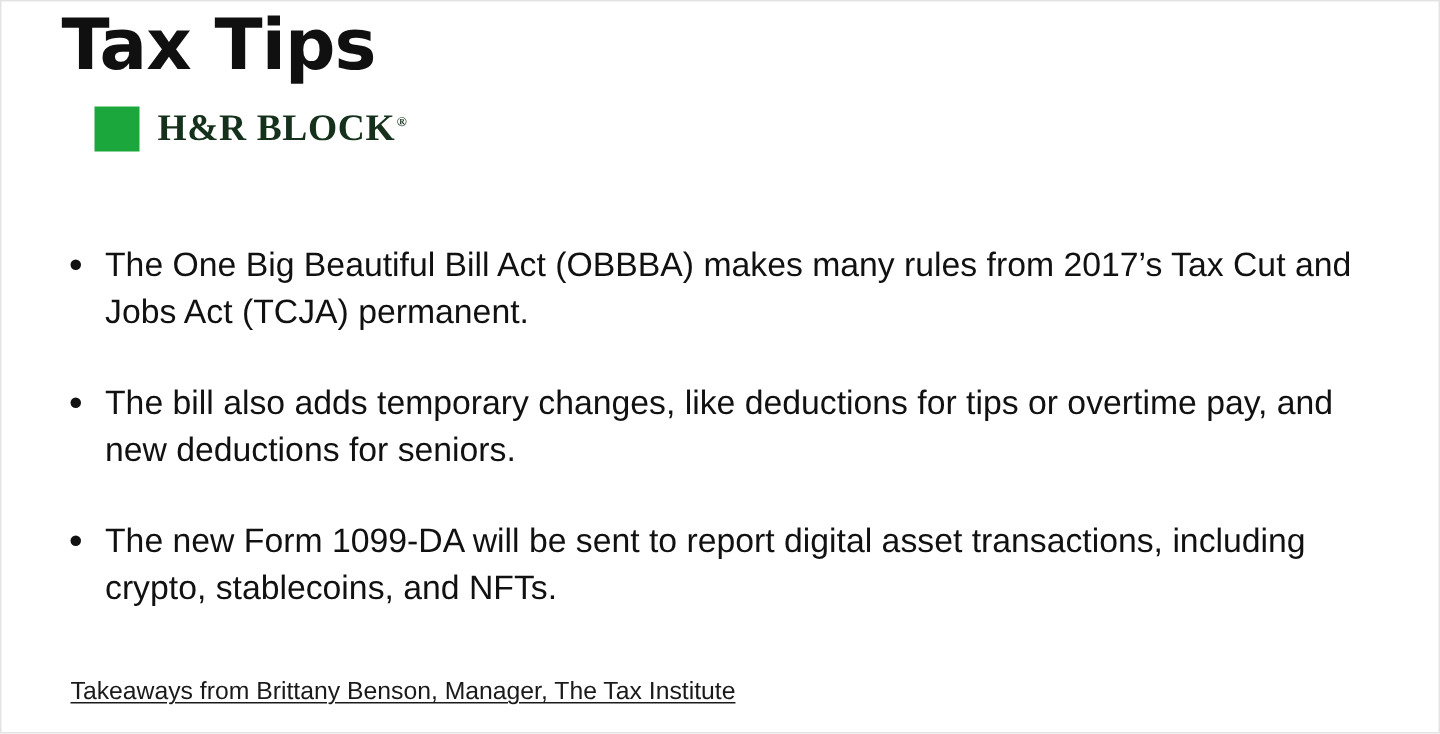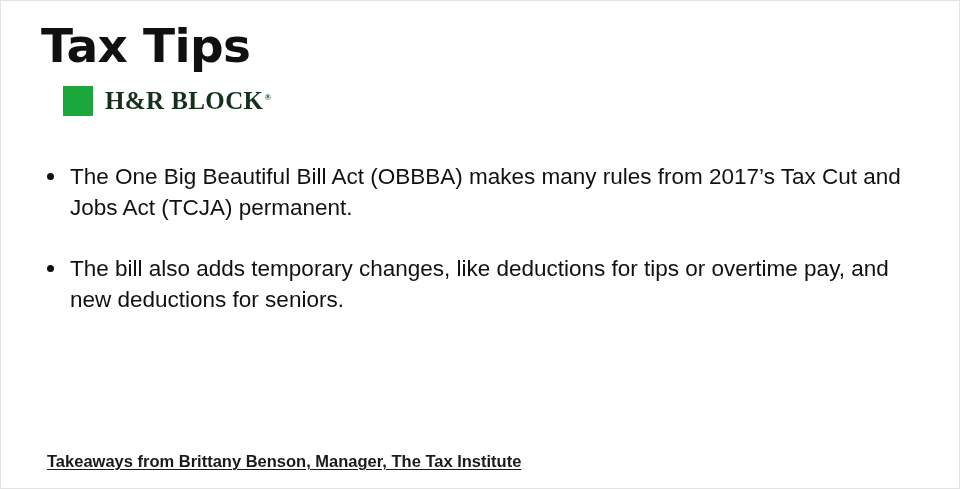--- a/index.html
+++ b/index.html
@@ -21,21 +21,21 @@
     height: 489px;
     background: #ffffff;
     border: 1px solid #e3e3e3;
     padding: 0;
   }
 
   
   .header {
     position: absolute;
     left: 40px;
-    top: 20px;
+    top: 5px;
     width: 880px;
   }
 
   .page-title {
     font-size: 47px;
     font-weight: 700;
     line-height: 1.08;
     letter-spacing: -0.6px;
     color: #101010;
     margin: 0;
@@ -131,21 +131,21 @@
   
   .footer-attribution {
     position: absolute;
     left: 46px;
     bottom: 17px;
     font-size: 16.5px;
     color: #1a1a1a;
     text-decoration: underline;
     text-decoration-thickness: 1px;
     text-underline-offset: 2px;
-    font-weight: 700;
+    font-weight: 400;
     white-space: nowrap;
   }
 </style>
 </head>
 <body>
 
 <div class="slide-card">
 
   <div class="header">
     <h1 class="page-title">Tax Tips</h1>
@@ -155,17 +155,18 @@
       <span class="brand-logo">
         <span class="brand-square"></span>
         <span class="brand-wordmark"><span>H&amp;R BLOCK</span><span class="brand-tm">®</span></span>
       </span>
     </div>
   </div>
 
   <ul class="bullet-list">
     <li class="bullet-item">The One Big Beautiful Bill Act (OBBBA) makes many rules from 2017’s Tax Cut and Jobs Act (TCJA) permanent.</li>
     <li class="bullet-item">The bill also adds temporary changes, like deductions for tips or overtime pay, and new deductions for seniors.</li>
+    <li class="bullet-item">The new Form 1099-DA will be sent to report digital asset transactions, including crypto, stablecoins, and NFTs.</li>
   </ul>
 
   <div class="footer-attribution">Takeaways from Brittany Benson, Manager, The Tax Institute</div>
 
 </div>
 
 </body></html>

